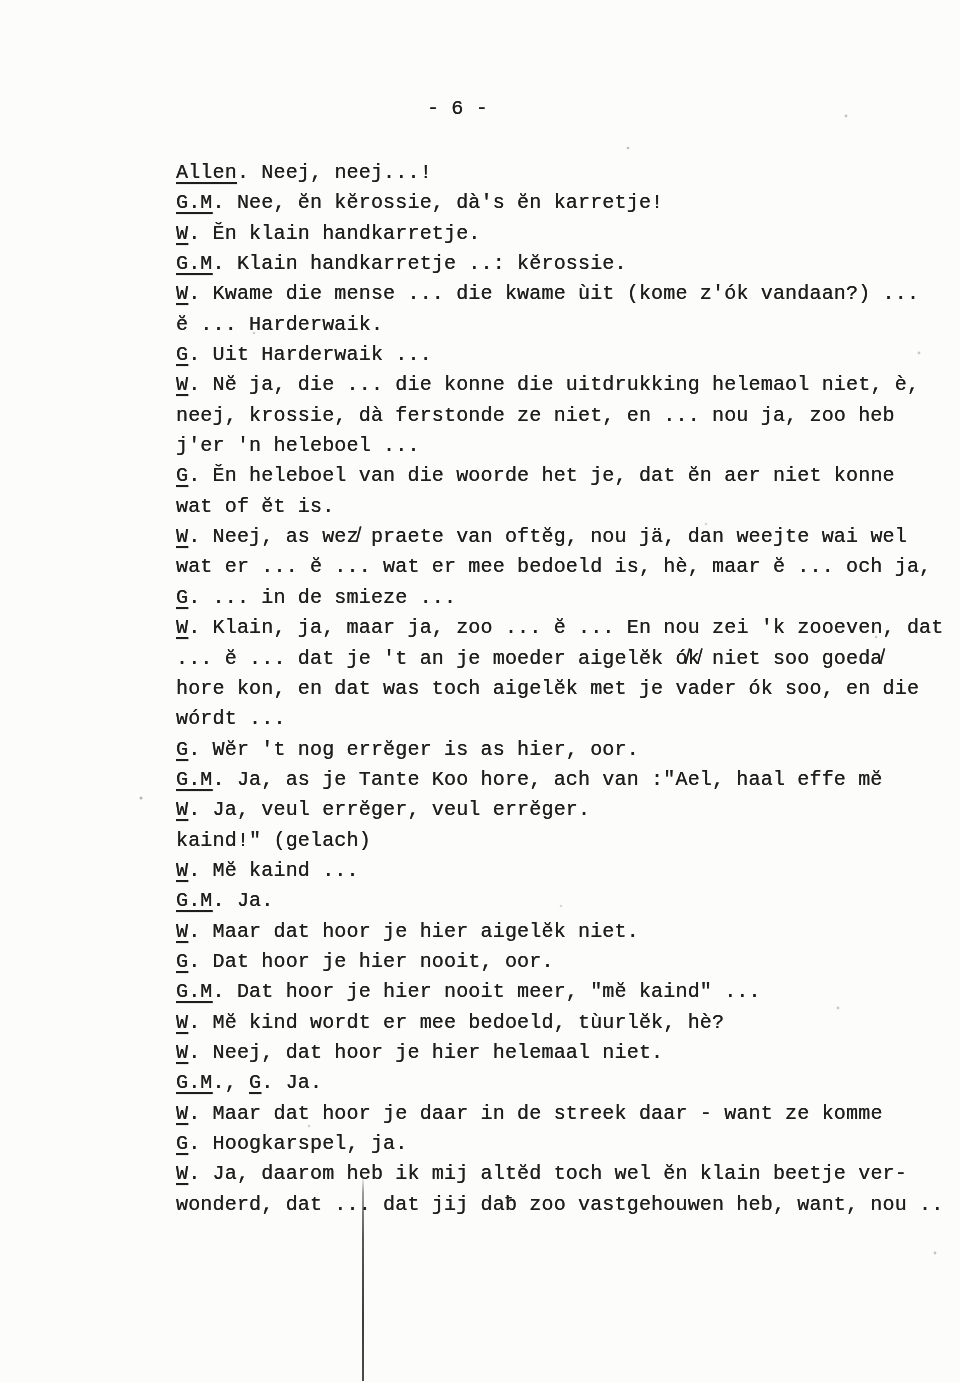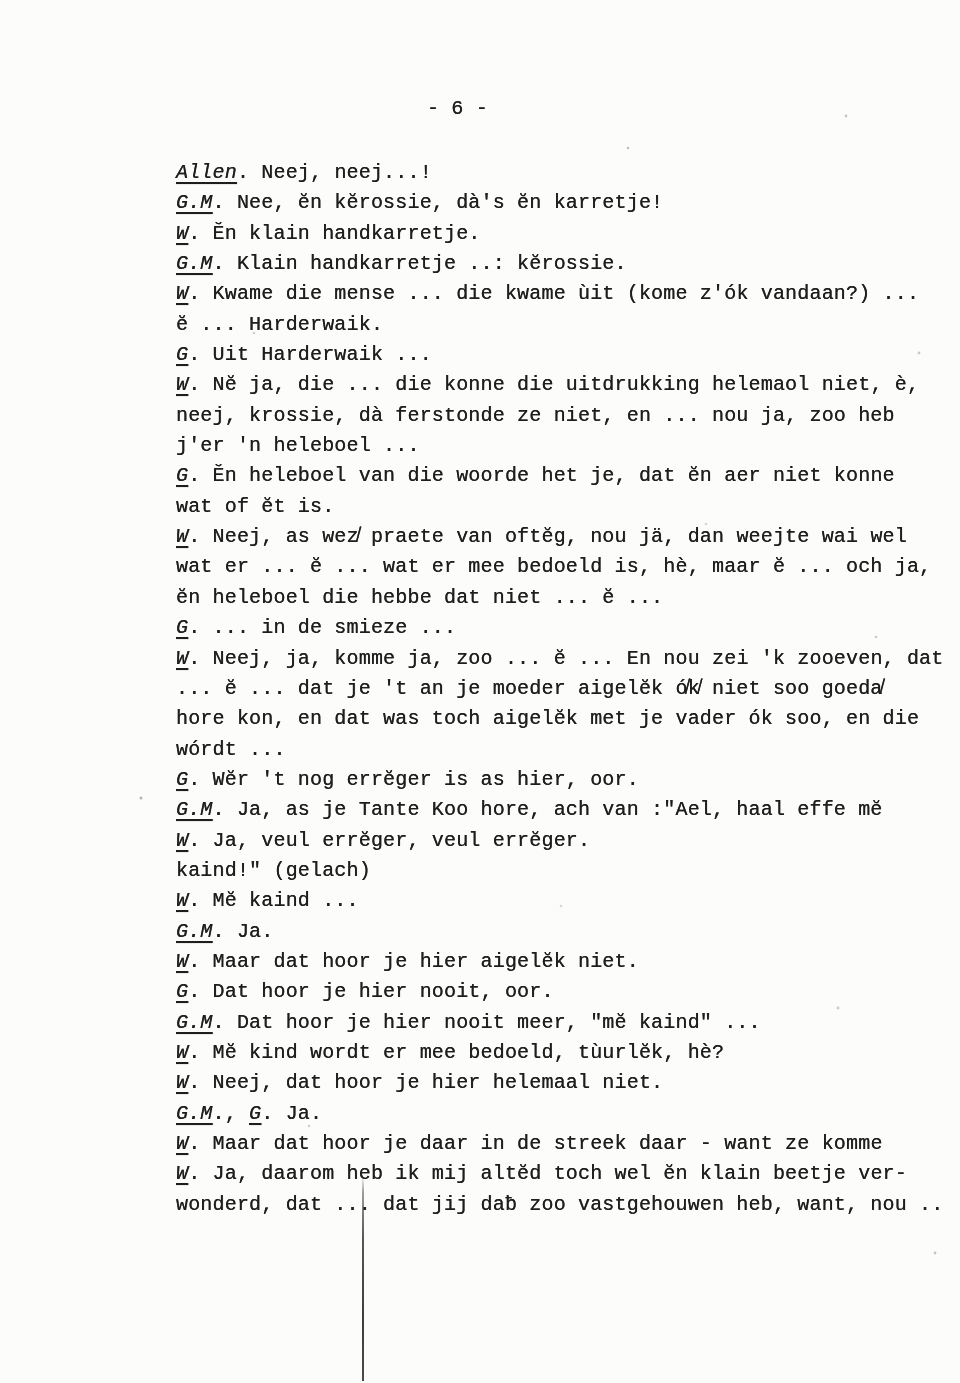--- a/index.html
+++ b/index.html
@@ -29,21 +29,20 @@
   }
   .line {
     height: 30.35px; line-height: 30.35px;
     white-space: pre;
   }
   .speaker {
     text-decoration: underline;
     text-decoration-thickness: 1.8px;
     text-underline-offset: 4px;
     text-decoration-skip-ink: none;
-    font-style: italic;
   }
   .crease-line {
     position: absolute; left: 362px; top: 1176px;
     width: 1.6px; height: 205px;
     background: linear-gradient(to bottom,
       rgba(40,40,40,0) 0%,
       rgba(40,40,40,0.45) 8%,
       rgba(32,32,32,0.75) 30%,
       rgba(28,28,28,0.85) 70%,
       rgba(30,30,30,0.8) 100%);
@@ -80,39 +79,39 @@
       <div class="line"><span class="speaker">W</span><span>. Kwame die mense ... die kwame ùit (kome z'ók vandaan?) ...</span></div>
       <div class="line"><span>ĕ ... Harderwaik.</span></div>
       <div class="line"><span class="speaker">G</span><span>. Uit Harderwaik ...</span></div>
       <div class="line"><span class="speaker">W</span><span>. Nĕ ja, die ... die konne die uitdrukking helemaol niet, è,</span></div>
       <div class="line"><span>neej, krossie, dà ferstonde ze niet, en ... nou ja, zoo heb</span></div>
       <div class="line"><span>j'er 'n heleboel ...</span></div>
       <div class="line"><span class="speaker">G</span><span>. Ĕn heleboel van die woorde het je, dat ĕn aer niet konne</span></div>
       <div class="line"><span>wat of ĕt is.</span></div>
       <div class="line"><span class="speaker">W</span><span>. Neej, as wez̸ praete van oftĕg, nou jä, dan weejte wai wel</span></div>
       <div class="line"><span>wat er ... ĕ ... wat er mee bedoeld is, hè, maar ĕ ... och ja,</span></div>
-      <div class="line"><span>ĕn heleboel die hebbe dat niet ... ĕ ...</span></div>
       <div class="line"><span class="speaker">G</span><span>. ... in de smieze ...</span></div>
-      <div class="line"><span class="speaker">W</span><span>. Neej, ja, komme ja, zoo ... ĕ ... En nou zei 'k zooeven, dat</span></div>
+      <div class="line"><span class="speaker">W</span><span>. Klain, ja, maar ja, zoo ... ĕ ... En nou zei 'k zooeven, dat</span></div>
       <div class="line"><span>... ĕ ... dat je 't an je moeder aigelĕk ó̸k̸ niet soo goeda̸</span></div>
       <div class="line"><span>hore kon, en dat was toch aigelĕk met je vader ók soo, en die</span></div>
       <div class="line"><span>wórdt ...</span></div>
       <div class="line"><span class="speaker">G</span><span>. Wĕr 't nog errĕger is as hier, oor.</span></div>
       <div class="line"><span class="speaker">G.M</span><span>. Ja, as je Tante Koo hore, ach van :"Ael, haal effe mĕ</span></div>
       <div class="line"><span class="speaker">W</span><span>. Ja, veul errĕger, veul errĕger.</span></div>
       <div class="line"><span>kaind!" (gelach)</span></div>
       <div class="line"><span class="speaker">W</span><span>. Mĕ kaind ...</span></div>
       <div class="line"><span class="speaker">G.M</span><span>. Ja.</span></div>
       <div class="line"><span class="speaker">W</span><span>. Maar dat hoor je hier aigelĕk niet.</span></div>
       <div class="line"><span class="speaker">G</span><span>. Dat hoor je hier nooit, oor.</span></div>
       <div class="line"><span class="speaker">G.M</span><span>. Dat hoor je hier nooit meer, "mĕ kaind" ...</span></div>
       <div class="line"><span class="speaker">W</span><span>. Mĕ kind wordt er mee bedoeld, tùurlĕk, hè?</span></div>
       <div class="line"><span class="speaker">W</span><span>. Neej, dat hoor je hier helemaal niet.</span></div>
       <div class="line"><span class="speaker">G.M</span><span>., </span><span class="speaker">G</span><span>. Ja.</span></div>
       <div class="line"><span class="speaker">W</span><span>. Maar dat hoor je daar in de streek daar - want ze komme</span></div>
+      <div class="line"><span class="speaker">G</span><span>. Hoogkarspel, ja.</span></div>
       <div class="line"><span class="speaker">W</span><span>. Ja, daarom heb ik mij altĕd toch wel ĕn klain beetje ver-</span></div>
       <div class="line"><span>wonderd, dat ... dat jij daƀ zoo vastgehouwen heb, want, nou ..</span></div>
     </div>
 
   <div class="crease-line"></div>
 
   <div class="paper-specks"></div>
 </div>
 
 </body></html>

